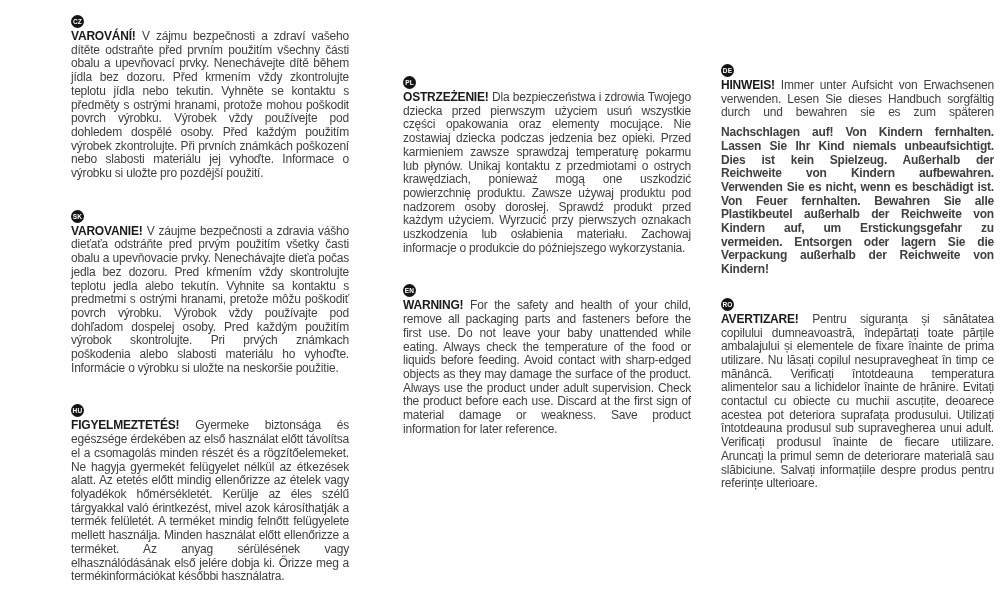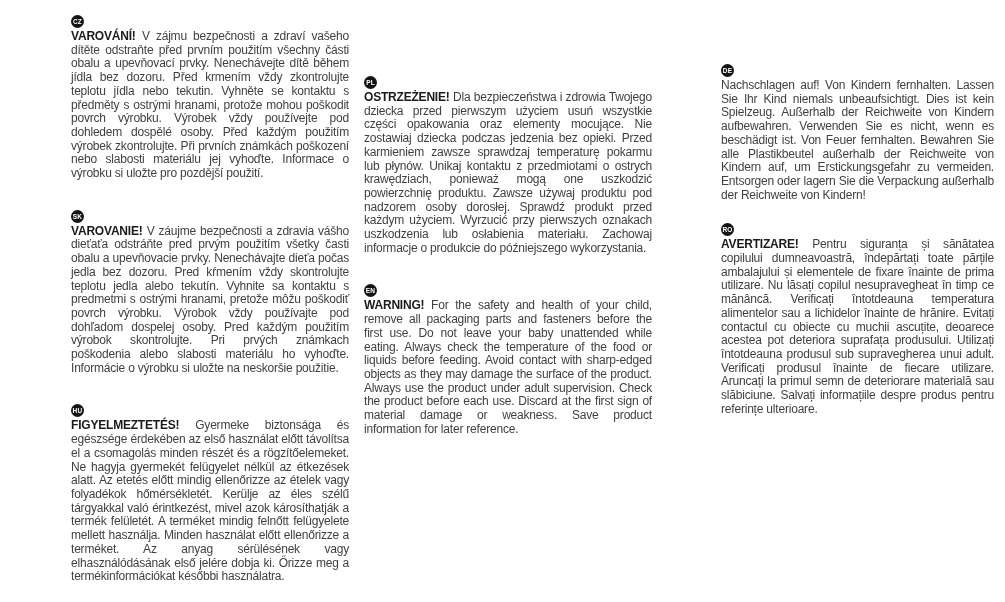--- a/index.html
+++ b/index.html
@@ -11,21 +11,21 @@
   }
   .page {
     position: relative;
     width: 1005px; height: 602px;
     background: #ffffff;
   }
   .col {
     position: absolute;
   }
   .col-1 { left: 47px;  top: 10px; width: 302px; }
-  .col-2 { left: 340px; top: 71px; width: 312px; }
+  .col-2 { left: 379px; top: 71px; width: 312px; }
   .col-3 { left: 697px; top: 59px; width: 297px; }
 
   .warn-section { margin-bottom: 24px; margin-left: 24px; }
   .col-3 .warn-section { margin-bottom: 16px; }
 
   .badge {
     display: inline-flex;
     align-items: center;
     justify-content: center;
     width: 13px; height: 13px;
@@ -91,20 +91,21 @@
       <span class="badge">EN</span>
       <p class="para"><strong class="hd">WARNING!</strong> <span>For the safety and health of your child, remove all packaging parts and fasteners before the first use. Do not leave your baby unattended while eating. Always check the temperature of the food or liquids before feeding. Avoid contact with sharp-edged objects as they may damage the surface of the product. Always use the product under adult supervision. Check the product before each use. Discard at the first sign of material damage or weakness. Save product information for later reference.</span></p>
     </section>
 
   </div>
 
   <div class="col col-3">
 
     <section class="warn-section">
       <span class="badge">DE</span>
+      <p class="para justify-last"><strong class="hd">HINWEIS!</strong> <span>Immer unter Aufsicht von Erwachsenen verwenden. Lesen Sie dieses Handbuch sorgfältig durch und bewahren sie es zum späteren</span></p>
       <p class="para"><span>Nachschlagen auf! Von Kindern fernhalten. Lassen Sie Ihr Kind niemals unbeaufsichtigt. Dies ist kein Spielzeug. Außerhalb der Reichweite von Kindern aufbewahren. Verwenden Sie es nicht, wenn es beschädigt ist. Von Feuer fernhalten. Bewahren Sie alle Plastikbeutel außerhalb der Reichweite von Kindern auf, um Erstickungsgefahr zu vermeiden. Entsorgen oder lagern Sie die Verpackung außerhalb der Reichweite von Kindern!</span></p>
     </section>
 
     <section class="warn-section">
       <span class="badge">RO</span>
       <p class="para"><strong class="hd">AVERTIZARE!</strong> <span>Pentru siguranța și sănătatea copilului dumneavoastră, îndepărtați toate părțile ambalajului și elementele de fixare înainte de prima utilizare. Nu lăsați copilul nesupravegheat în timp ce mănâncă. Verificați întotdeauna temperatura alimentelor sau a lichidelor înainte de hrănire. Evitați contactul cu obiecte cu muchii ascuțite, deoarece acestea pot deteriora suprafața produsului. Utilizați întotdeauna produsul sub supravegherea unui adult. Verificați produsul înainte de fiecare utilizare. Aruncați la primul semn de deteriorare materială sau slăbiciune. Salvați informațiile despre produs pentru referințe ulterioare.</span></p>
     </section>
 
   </div>
 

